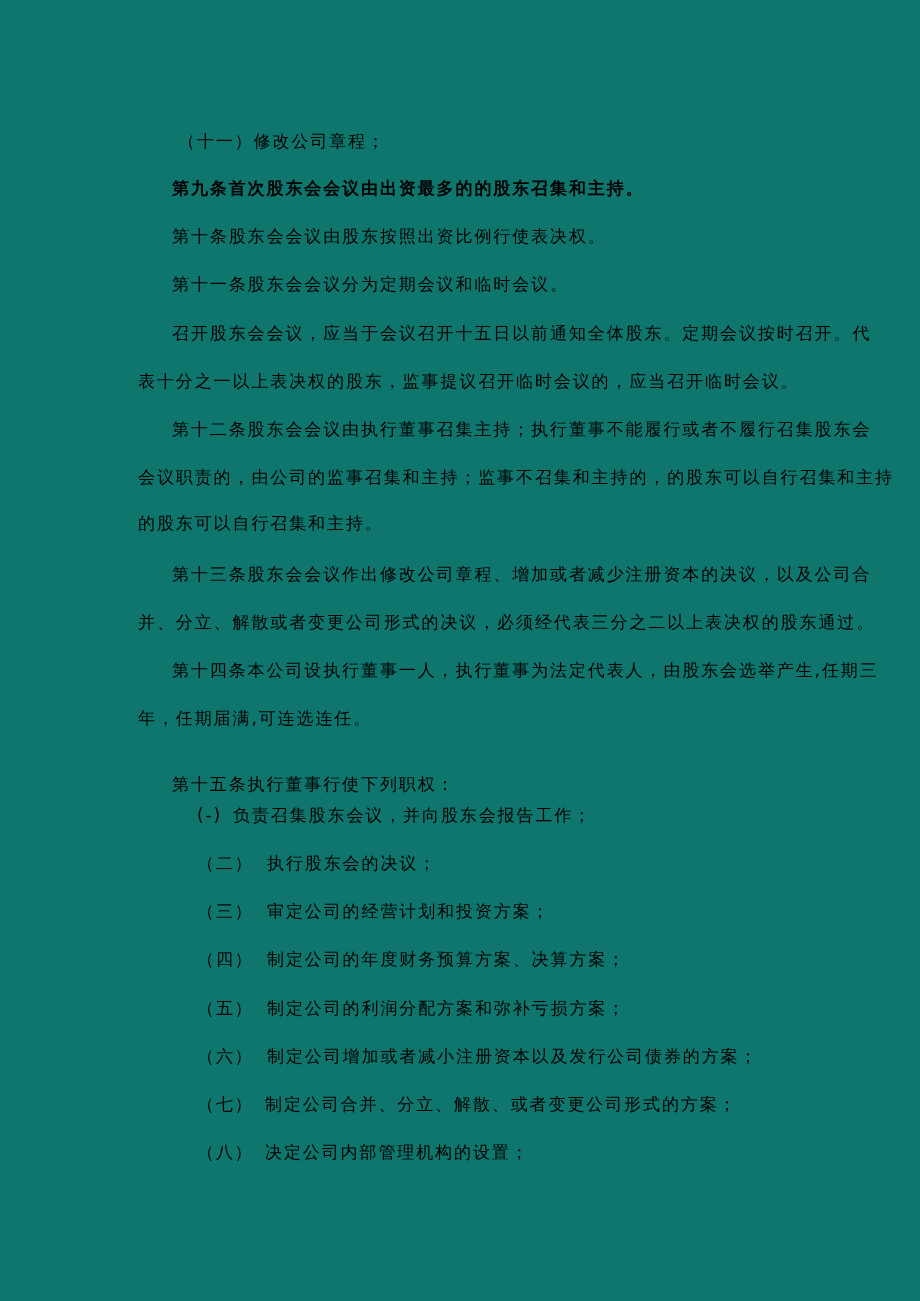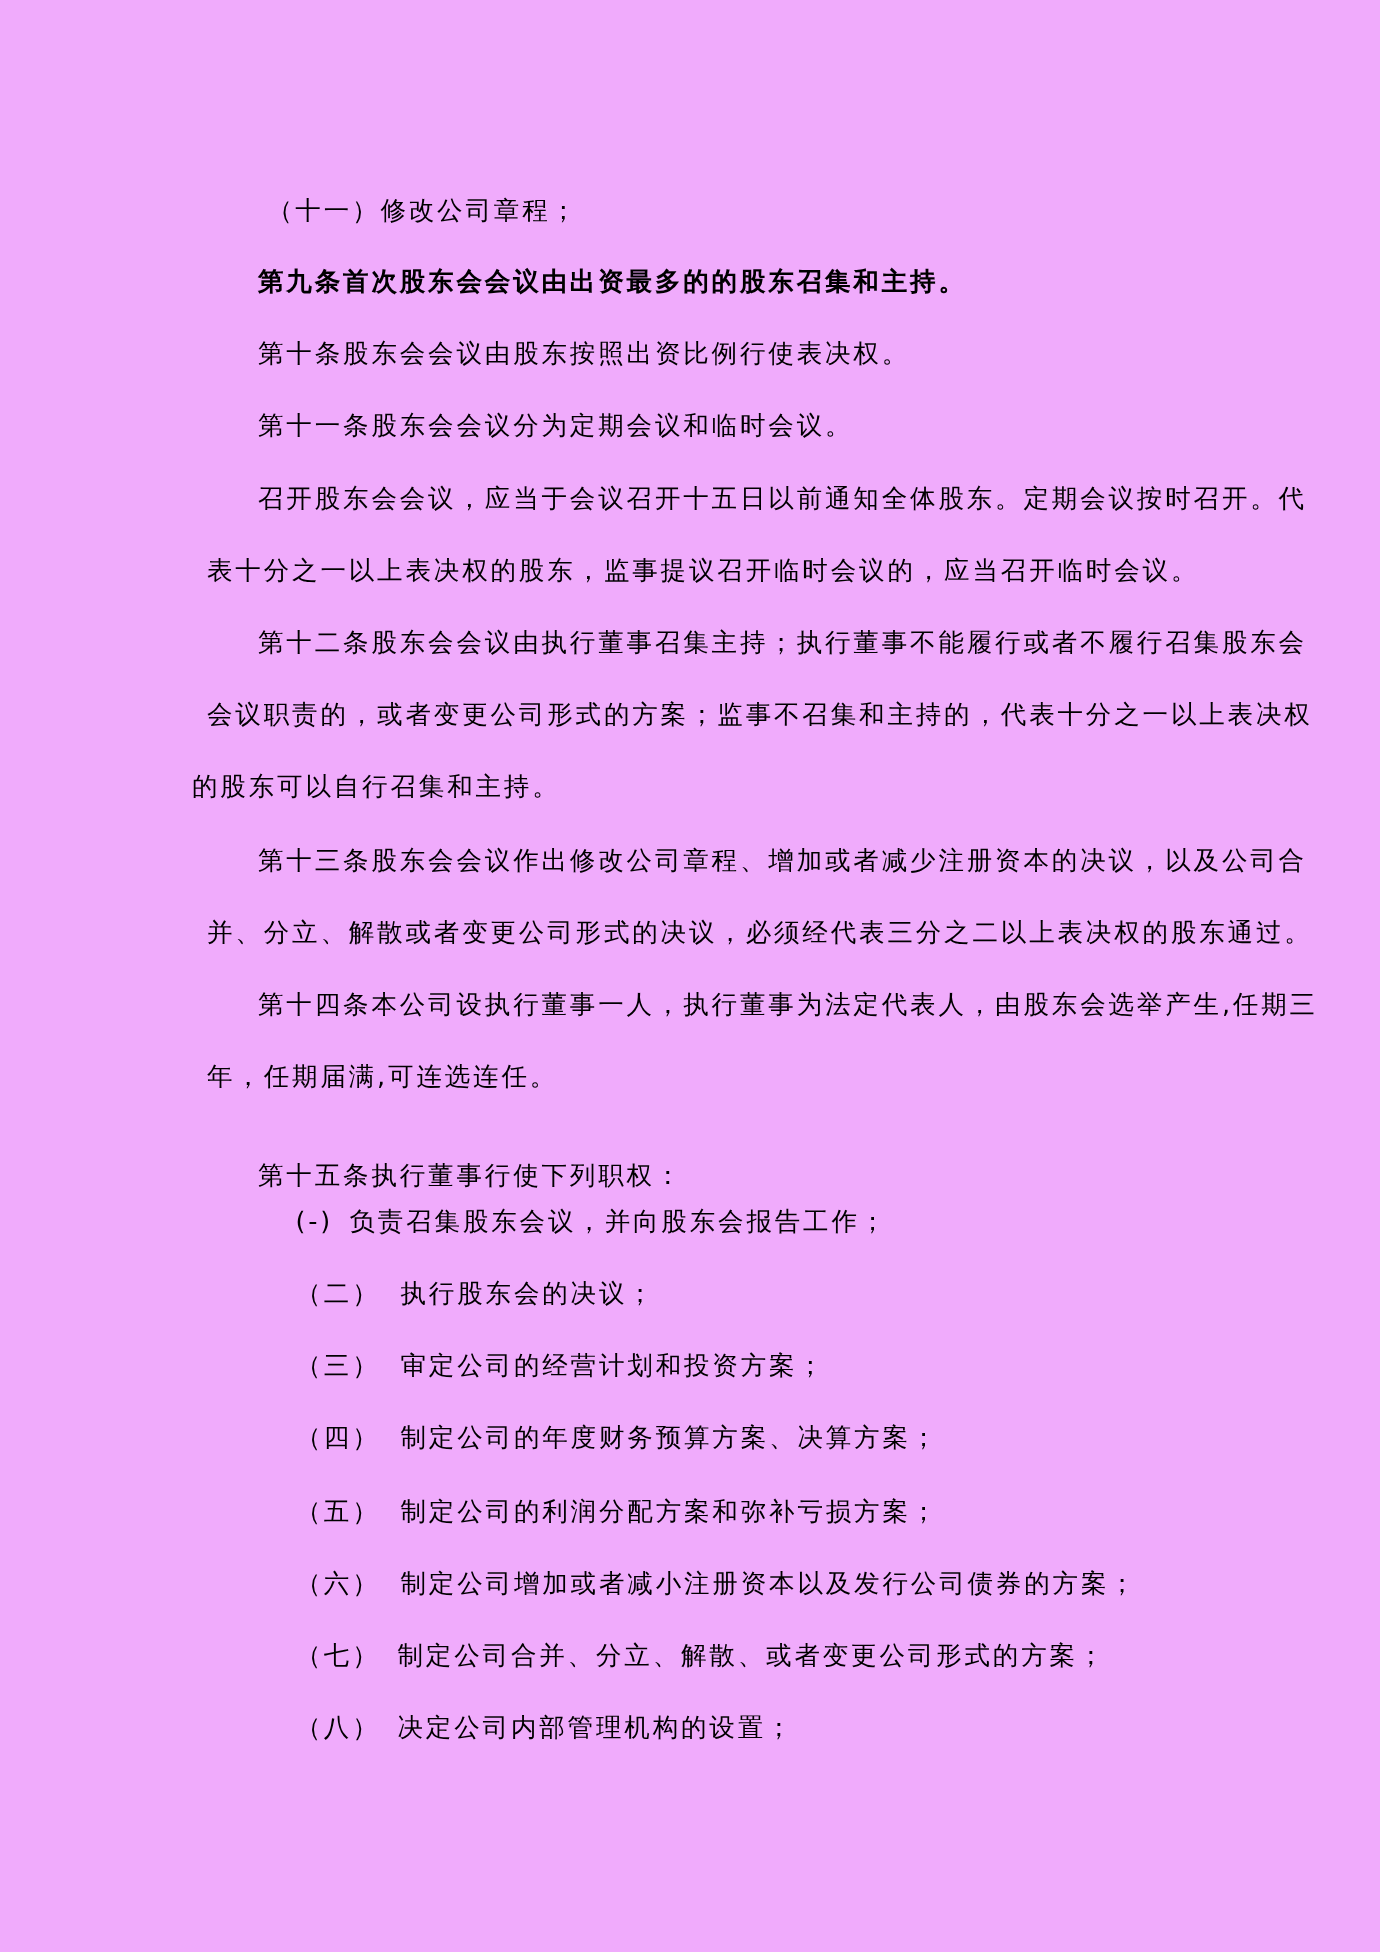--- a/index.html
+++ b/index.html
@@ -14,21 +14,21 @@
       overflow: hidden;
       font-family: "DejaVu Sans", "Liberation Sans", sans-serif;
       color: #000000;
     }
     .page {
       position: absolute;
       left: 0;
       top: 0;
       width: 920px;
       height: 1301px;
-      background: #f0abfc;
+      background: #0f766e;
     }
     .line {
       position: absolute;
       font-size: 17px;
       line-height: 22px;
       white-space: nowrap;
       letter-spacing: 1.9px;
     }
     .list-item {
       position: absolute;
@@ -57,22 +57,22 @@
   <div class="line" style="left:172px; top:177px;font-weight:bold;">第九条首次股东会会议由出资最多的的股东召集和主持。</div>
 
   <div class="line" style="left:172px; top:225px;">第十条股东会会议由股东按照出资比例行使表决权。</div>
 
   <div class="line" style="left:172px; top:273px;">第十一条股东会会议分为定期会议和临时会议。</div>
 
   <div class="line" style="left:172px; top:322px;">召开股东会会议，应当于会议召开十五日以前通知全体股东。定期会议按时召开。代</div>
   <div class="line" style="left:138px; top:370px;">表十分之一以上表决权的股东，监事提议召开临时会议的，应当召开临时会议。</div>
 
   <div class="line" style="left:172px; top:418px;">第十二条股东会会议由执行董事召集主持；执行董事不能履行或者不履行召集股东会</div>
-  <div class="line" style="left:138px; top:466px;">会议职责的，或者变更公司形式的方案；监事不召集和主持的，代表十分之一以上表决权</div>
-  <div class="line" style="left:128px; top:514px;">的股东可以自行召集和主持。</div>
+  <div class="line" style="left:138px; top:466px;">会议职责的，由公司的监事召集和主持；监事不召集和主持的，的股东可以自行召集和主持</div>
+  <div class="line" style="left:138px; top:514px;font-family:Liberation Mono, monospace;">的股东可以自行召集和主持。</div>
 
   <div class="line" style="left:172px; top:563px;">第十三条股东会会议作出修改公司章程、增加或者减少注册资本的决议，以及公司合</div>
   <div class="line" style="left:138px; top:611px;">并、分立、解散或者变更公司形式的决议，必须经代表三分之二以上表决权的股东通过。</div>
 
   <div class="line" style="left:172px; top:659px;">第十四条本公司设执行董事一人，执行董事为法定代表人，由股东会选举产生,任期三</div>
   <div class="line" style="left:138px; top:707px;text-align:right;">年，任期届满,可连选连任。</div>
 
   <div class="line" style="left:172px; top:773px;">第十五条执行董事行使下列职权：</div>
 
   <div class="list-item" style="left:197px; top:804px; width:620px;">

